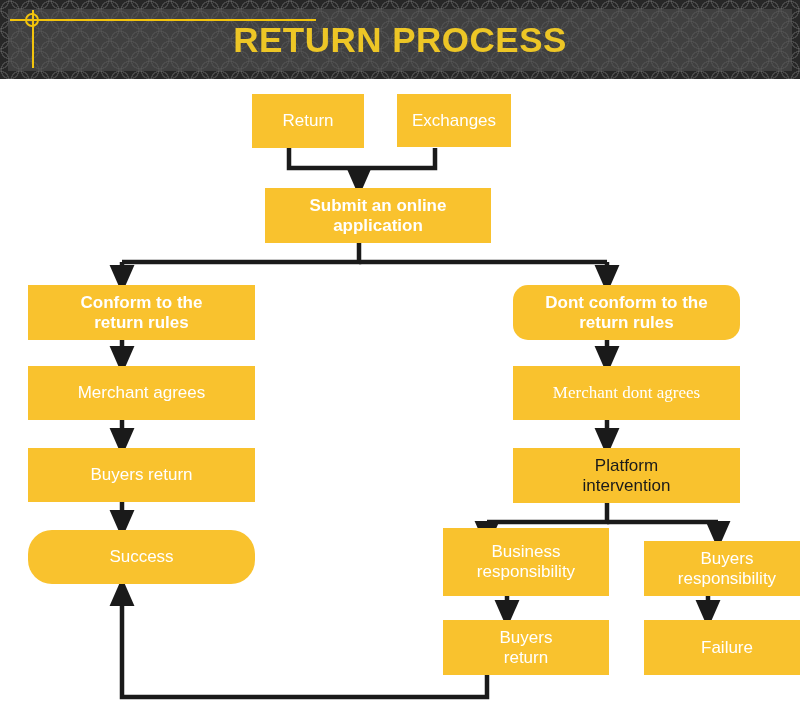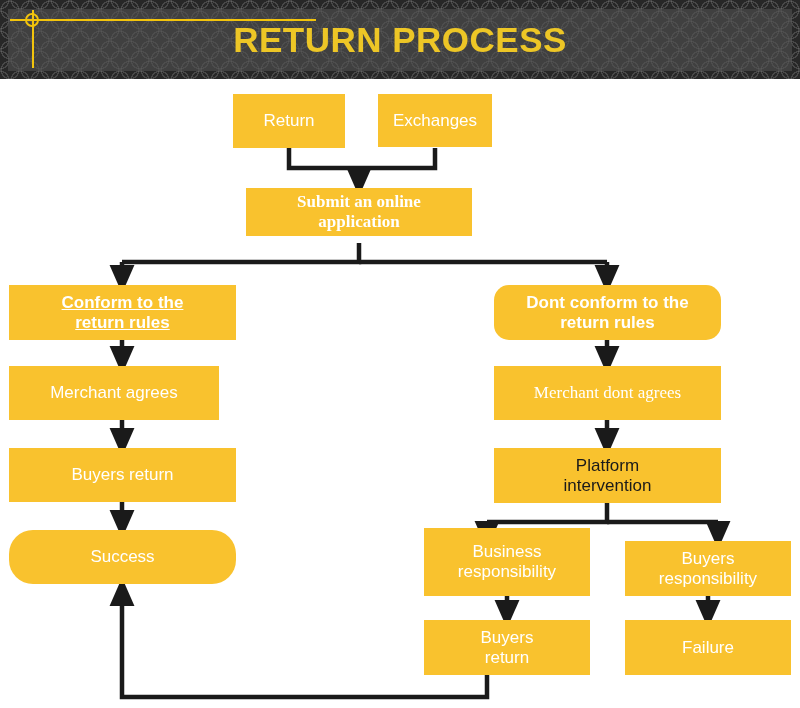--- a/index.html
+++ b/index.html
@@ -102,20 +102,21 @@
     color: #ffffff;
     display: flex;
     align-items: center;
     justify-content: center;
     text-align: center;
     font-size: 17px;
     line-height: 1.15;
     box-sizing: border-box;
     padding: 2px 4px;
     white-space: pre-line;
+    margin-left: 19px;
   }
   .node.dark-text {
     color: #1a1a1a;
   }
   .node.bold {
     font-weight: bold;
   }
   #connectors {
     position: absolute;
     left: 0;
@@ -172,27 +173,27 @@
       <path d="M708,596 L708,614" marker-end="url(#arrowhead)"></path>
 
       <path d="M487,675 L487,697 L122,697 L122,592" marker-end="url(#arrowhead)"></path>
     </g>
   </svg>
 
   <div class="node" style="left:233px; top:94px;  width:112px; height:54px;">Return</div>
 
   <div class="node" style="left:378px; top:94px;  width:114px; height:53px;">Exchanges</div>
 
-  <div class="node bold" style="left:246px; top:188px; width:226px; height:48px;font-family:Liberation Serif, serif;">Submit an online
+  <div class="node bold" style="left:246px; top:188px; width:226px; height:55px;">Submit an online
 application</div>
 
-  <div class="node bold" style="left:9px;   top:285px; width:227px; height:55px;text-decoration:underline;">Conform to the
+  <div class="node bold" style="left:9px;   top:285px; width:227px; height:55px;">Conform to the
 return rules</div>
 
-  <div class="node" style="left:9px;   top:366px; width:210px; height:54px;">Merchant agrees</div>
+  <div class="node" style="left:9px;   top:366px; width:227px; height:54px;">Merchant agrees</div>
 
   <div class="node" style="left:9px;   top:448px; width:227px; height:54px;">Buyers return</div>
 
   <div class="node" style="left:9px;   top:530px; width:227px; height:54px;border-radius:24px;">Success</div>
 
   <div class="node bold" style="left:494px; top:285px; width:227px; height:55px;border-radius:15px;">Dont conform to the
 return rules</div>
 
   <div class="node" style="left:494px; top:366px; width:227px; height:54px;font-family:Liberation Serif, serif;">Merchant dont agrees</div>
 

